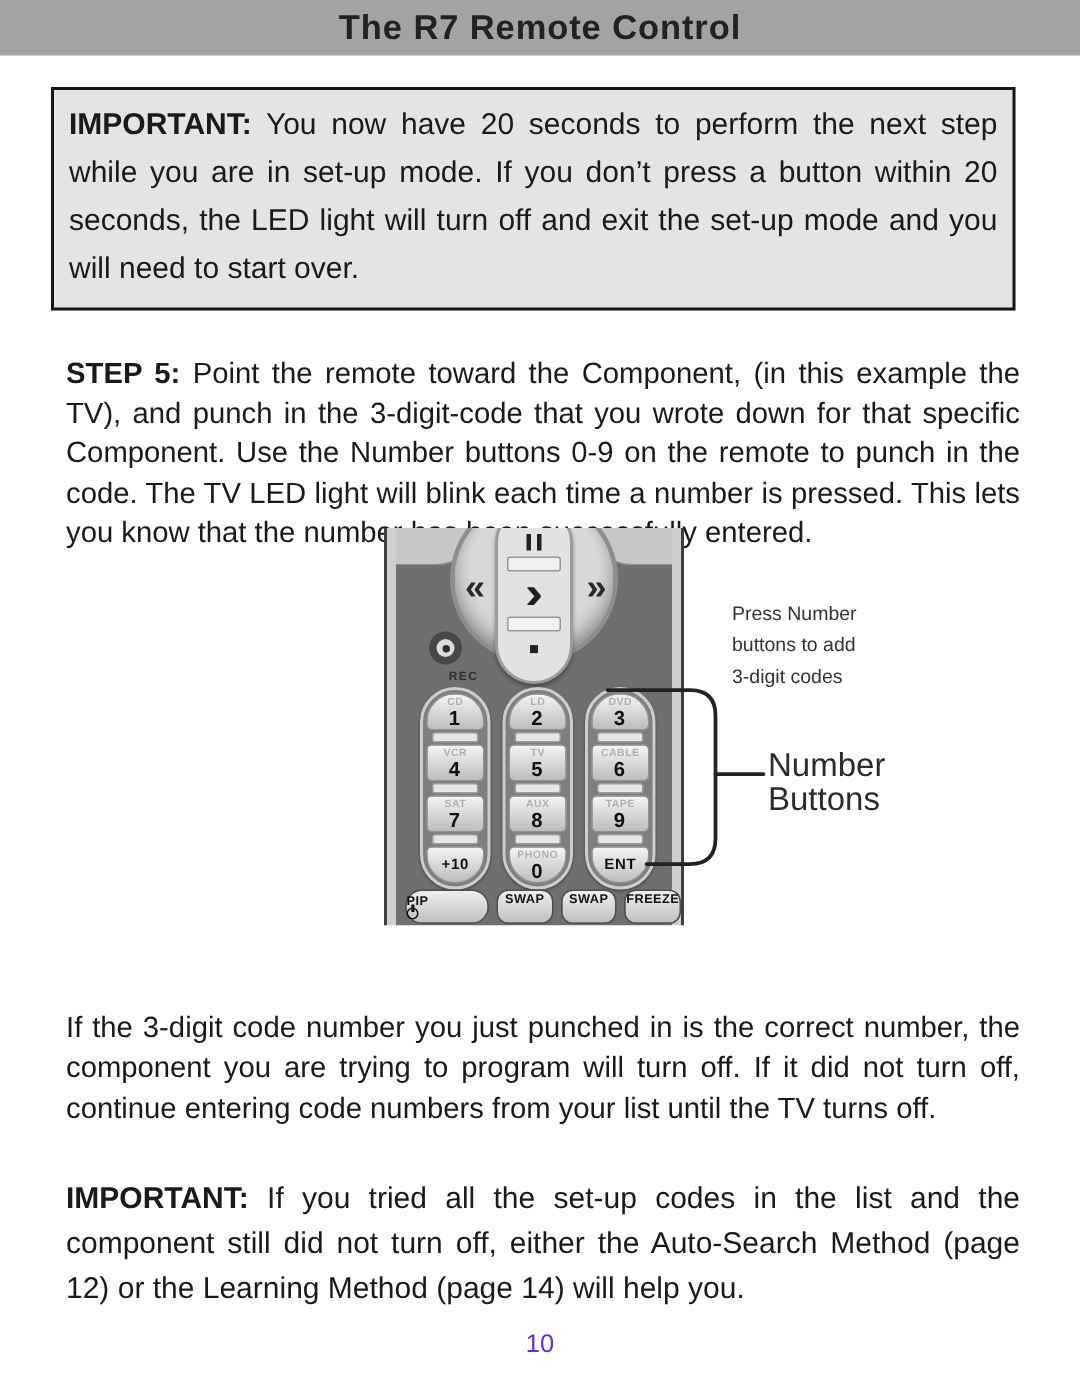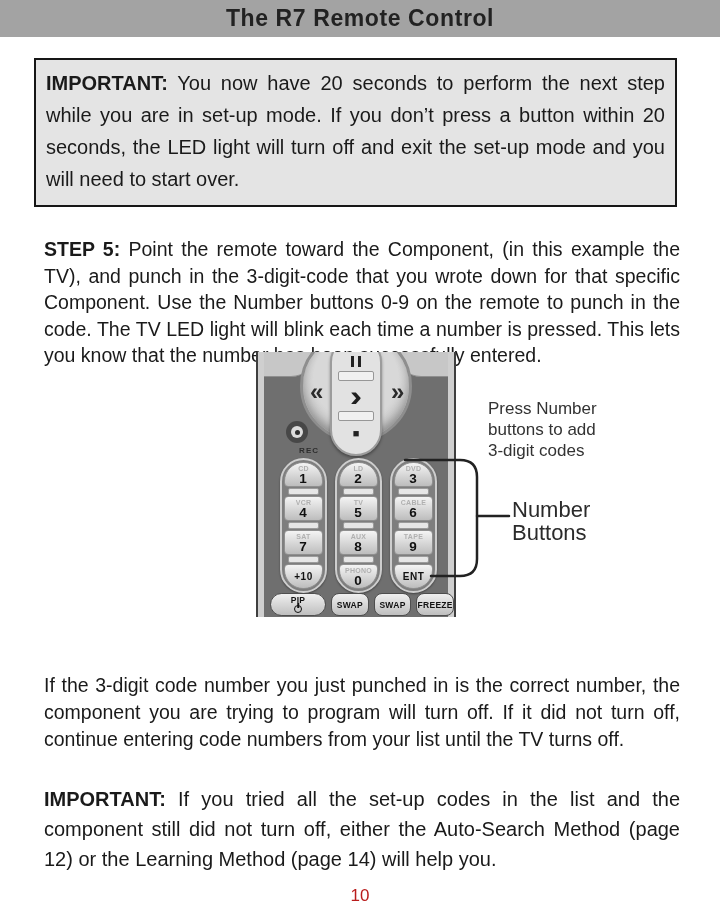--- a/index.html
+++ b/index.html
@@ -67,34 +67,34 @@
        border-radius:4px;display:flex;flex-direction:column;align-items:center;justify-content:center;}
   .key.top{border-radius:19px 19px 4px 4px;}
   .key.bot{border-radius:4px 4px 19px 19px;}
   .key .tag{font-size:7px;line-height:7px;font-weight:bold;color:#b0b0b0;letter-spacing:.3px;}
   .key .dig{font-size:13.5px;line-height:13px;font-weight:bold;color:#101010;letter-spacing:1px;}
   .key.alt .dig{font-size:10px;letter-spacing:.5px;}
   .kbar{height:7px;margin:0 4px;background:#e6e6e6;border:1px solid #9b9b9b;border-radius:2px;box-sizing:border-box;}
 
   .brow{position:absolute;left:14px;top:241px;width:184px;height:23px;display:flex;column-gap:5px;}
   .bbtn{flex:1;background:linear-gradient(#efefef,#bfbfbf);border:1px solid #4e4e4e;border-radius:8px;
-        display:flex;align-items:center;justify-content:center;font-size:8.5px;font-weight:bold;color:#111;
+        display:flex;justify-content:center;font-size:8.5px;font-weight:bold;color:#111;
         letter-spacing:.3px;}
   .bbtn.pip{flex:0 0 54px;border-radius:12px;flex-direction:column;line-height:8px;}
   .pwr{width:8px;height:8px;box-sizing:border-box;border:1.5px solid #111;border-radius:50%;position:relative;margin-top:1px;}
   .pwr::before{content:"";position:absolute;left:50%;top:-3px;width:1.5px;height:5px;background:#111;transform:translateX(-50%);}
 
   .bracket{position:absolute;left:0;top:0;width:720px;height:278px;pointer-events:none;}
 
-  .callout-press{position:absolute;left:488px;top:46px;font-size:17px;line-height:21px;color:#333;
+  .callout-press{position:absolute;left:488px;top:46px;font-size:13px;line-height:21px;color:#333;
                  white-space:pre-line;}
   .callout-nb{position:absolute;left:512px;top:146px;font-size:22px;line-height:23px;color:#2b2b2b;
               white-space:pre-line;}
 
-  .pagenum{position:absolute;left:0;top:886px;width:720px;text-align:center;font-size:17px;color:#b91c1c;}
+  .pagenum{position:absolute;left:0;top:886px;width:720px;text-align:center;font-size:17px;color:#6d28d9;}
 </style>
 </head>
 <body>
 
 <div class="page">
 
   <div class="hdr">
     <span class="ttl">The R7 Remote Control</span>
   </div>
 

